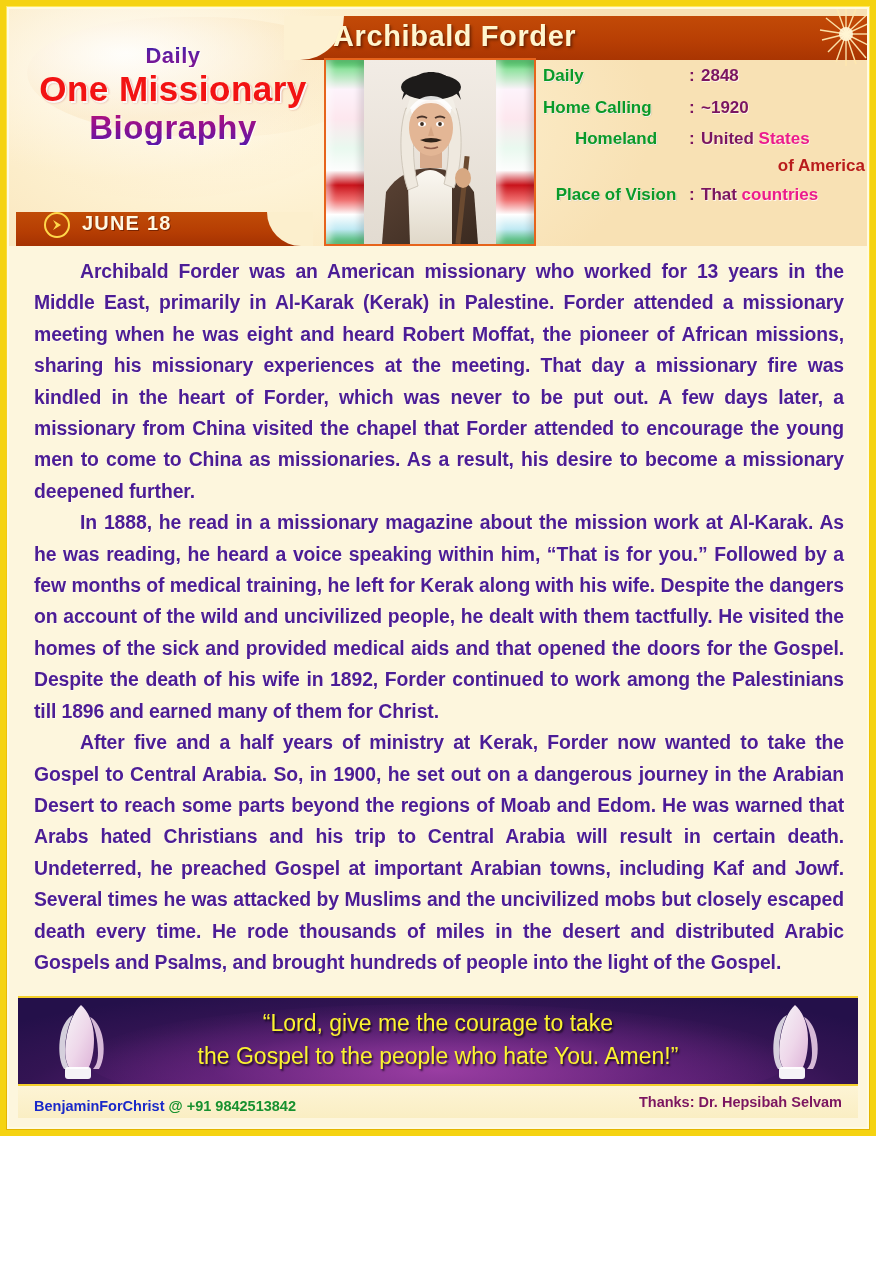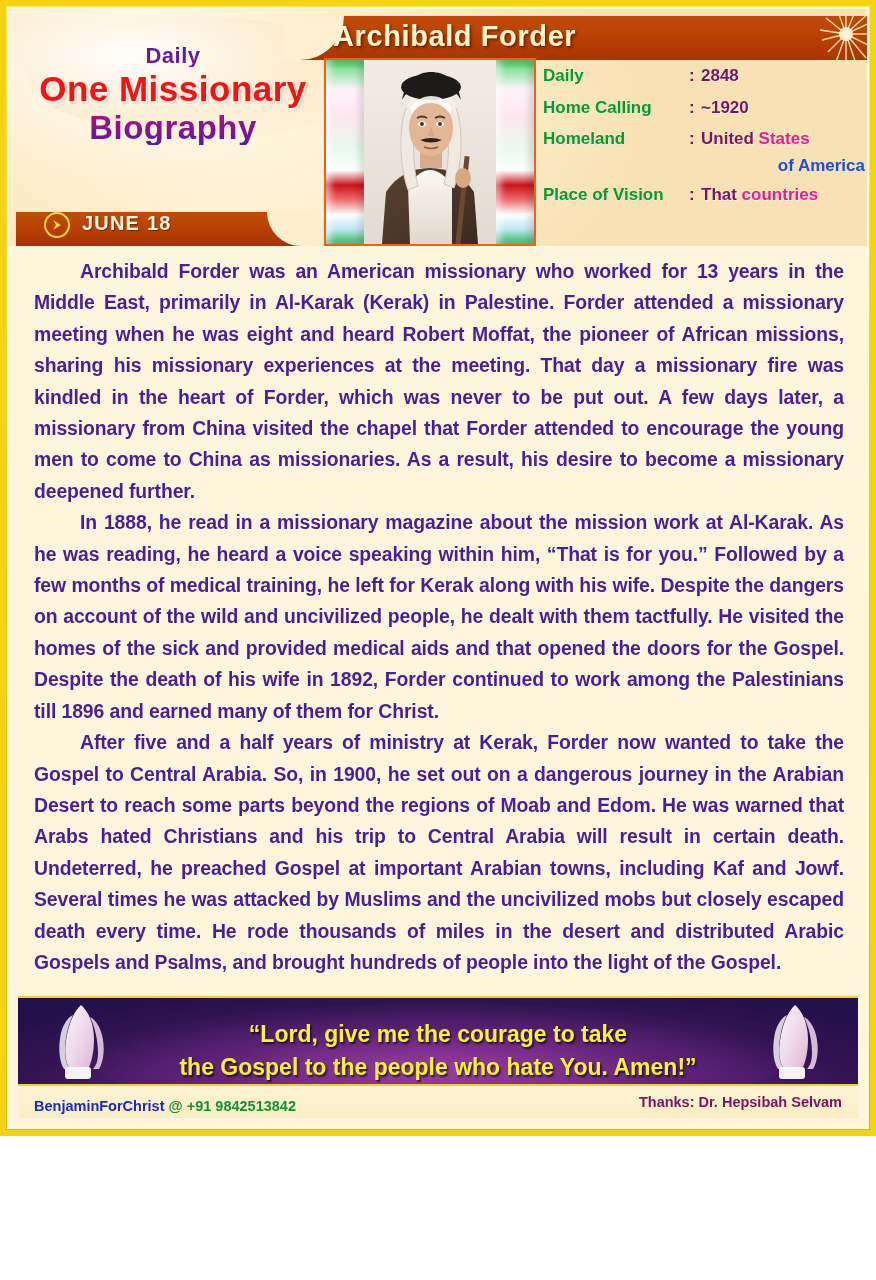--- a/index.html
+++ b/index.html
@@ -243,25 +243,25 @@
   .fact-sep { color: #7b1560; width: 12px; flex:none; }
   .fact-value {
     color: #7b1560;
     text-shadow: .8px .8px 0 rgba(255,255,255,.7);
   }
   .fact-value .hl { color: #ec1c8c; }
   .fact-cont {
     text-align: right;
     font-size: 17px;
     font-weight: bold;
-    color: #1d4ed8;
+    color: #b91c1c;
     margin: -6px 0 10px 0;
     padding-right: 8px;
   }
-  .fact-row.wide .fact-label { width: 146px; }
+  .fact-row.wide .fact-label { width: 146px; text-align: center; }
 
   
   .body-area {
     position: absolute;
     left: 9px; right: 9px;
     top: 237px;
     bottom: 133px;
     background: #fdf6dd;
     padding: 10px 14px 0 16px;
     box-sizing: border-box;
@@ -302,24 +302,24 @@
     overflow: hidden;
   }
   .prayer-glow {
     position: absolute;
     left: 8%; right: 8%; bottom: -30px; height: 110px;
     border-radius: 50%;
     background: radial-gradient(ellipse at 50% 60%, rgba(170,70,175,.75) 0%, rgba(110,40,130,.45) 45%, rgba(50,18,70,0) 75%);
   }
   .prayer-text {
     position: absolute;
-    left: 0; right: 0; top: 20px;
+    left: 0; right: 0; top: 9px;
     text-align: center;
     color: #fbf330;
-    font-weight: bold;
+    font-weight: normal;
     font-size: 23px;
     line-height: 33px;
     font-family: "Liberation Sans", sans-serif;
     text-shadow: 1.5px 1.5px 2px rgba(0,0,0,.7);
   }
   .hands {
     position: absolute;
     top: 3px;
     width: 74px; height: 80px;
   }

